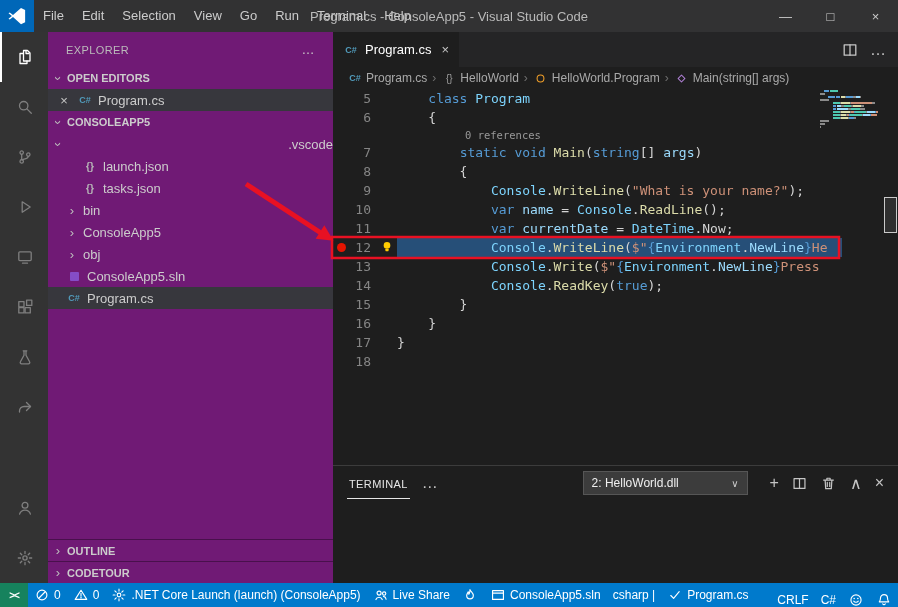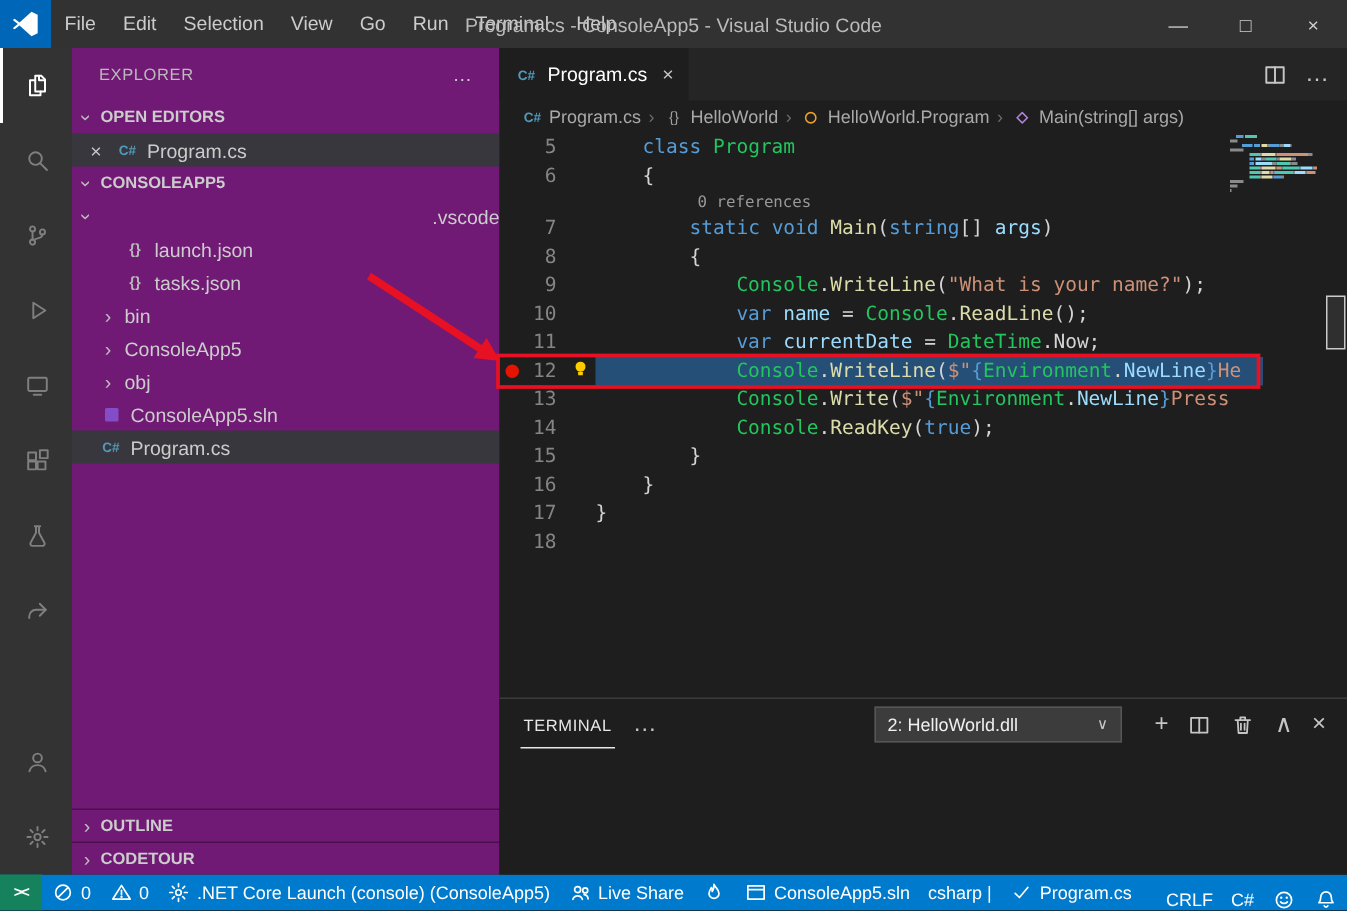--- a/index.html
+++ b/index.html
@@ -60,21 +60,21 @@
   .code-area { flex:1; position:relative; overflow:hidden; font-family:"DejaVu Sans Mono", monospace; font-size:13px; }
   .code-row { display:flex; height:19px; line-height:19px; white-space:pre; margin-right:56px; }
   .g-bp { width:16px; text-align:center; }
   .bp-dot { display:inline-block; width:9px; height:9px; border-radius:50%; background:#e51400; margin-top:5px; }
   .g-num { width:28px; text-align:right; color:#858585; padding-right:6px; }
   .g-glyph { width:20px; text-align:center; }
   .g-glyph svg { vertical-align:-2px; }
   .l-code { flex:1; overflow:hidden; }
   .code-row.hl .l-code { background:#264f78; }
   .lens-row { height:16px; line-height:16px; font-size:10.5px; color:#999999; padding-left:132px; font-family:"DejaVu Sans Mono", monospace; }
-  .tok-k{color:#569cd6} .tok-t{color:#22c55e} .tok-f{color:#dcdcaa}
+  .tok-k{color:#569cd6} .tok-t{color:#7dd3fc} .tok-f{color:#dcdcaa}
   .tok-s{color:#ce9178} .tok-v{color:#9cdcfe} .tok-p{color:#d4d4d4}
 
   .minimap { position:absolute; top:1px; right:16px; width:62px; }
   .mm-line { height:2px; margin-bottom:1px; font-size:0; white-space:nowrap; }
   .mm-tok { display:inline-block; height:2px; vertical-align:top; }
   .overview-box { position:absolute; top:108px; right:1px; width:13px; height:36px; border:1px solid rgba(255,255,255,.75); background:rgba(255,255,255,.08); }
 
   
   .terminal { height:118px; border-top:1px solid #3c3c3c; display:flex; flex-direction:column; background:#1e1e1e; }
   .term-header { height:34px; display:flex; align-items:center; padding:0 14px; gap:12px; }
@@ -449,21 +449,21 @@
           </span>
           <span>0</span>
         </div>
         <div class="sb-item">
           <span class="icon">
             <svg viewBox="0 0 16 16" width="16" height="16" fill="none" stroke="currentColor" stroke-width="1.3" stroke-linecap="round" stroke-linejoin="round">
               <circle cx="8" cy="8" r="2.1"></circle>
               <path d="M8 1.3v2.2M8 12.5v2.2M1.3 8h2.2M12.5 8h2.2M3.3 3.3l1.5 1.5M11.2 11.2l1.5 1.5M12.7 3.3l-1.5 1.5M4.8 11.2l-1.5 1.5"></path>
             </svg>
           </span>
-          <span>.NET Core Launch (console) (ConsoleApp5)</span>
+          <span>.NET Core Launch (launch) (ConsoleApp5)</span>
         </div>
         <div class="sb-item">
           <span class="icon">
             <svg viewBox="0 0 16 16" width="16" height="16" fill="none" stroke="currentColor" stroke-width="1.3" stroke-linecap="round" stroke-linejoin="round">
               <circle cx="5.8" cy="5.8" r="2.3"></circle>
               <path d="M2.2 13.2a3.8 3.8 0 0 1 7.2 0"></path>
               <circle cx="11.6" cy="6.4" r="1.9"></circle>
               <path d="M10.8 9.6a3.6 3.6 0 0 1 3 3.2"></path>
             </svg>
           </span>

